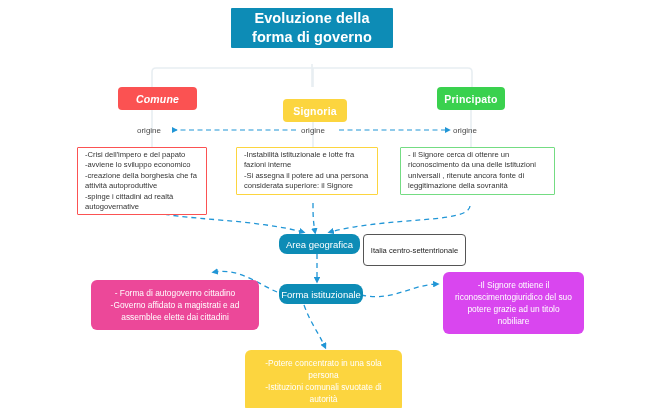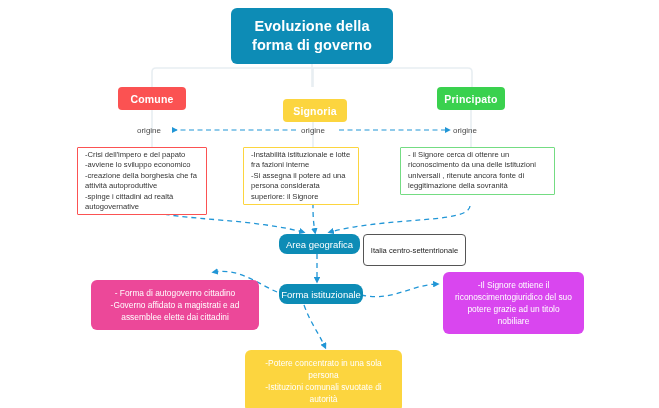--- a/index.html
+++ b/index.html
@@ -29,23 +29,23 @@
   .node {
     position: absolute;
     box-sizing: border-box;
   }
 
   
   .root-box {
     left: 231px;
     top: 8px;
     width: 162px;
-    height: 56px;
+    height: 40px;
     background: #0d8cb6;
-    border-radius: 6px;
+    border-radius: 1px;
     color: #ffffff;
     font-size: 14.5px;
     font-weight: bold;
     line-height: 19px;
     display: flex;
     align-items: center;
     justify-content: center;
     text-align: center;
     letter-spacing: 0.1px;
   }
@@ -56,21 +56,21 @@
     height: 23px;
     border-radius: 4px;
     color: #ffffff;
     font-size: 10.5px;
     font-weight: bold;
     display: flex;
     align-items: center;
     justify-content: center;
     letter-spacing: 0.2px;
   }
-  .pill-comune    { left: 118px; top: 87px; width: 68px;  background: #fb5252; }
+  .pill-comune    { left: 118px; top: 87px; width: 79px;  background: #fb5252; font-style: italic; }
   .pill-signoria  { left: 283px; top: 99px; width: 64px;  background: #fcd53f; }
   .pill-principato{ left: 437px; top: 87px; width: 68px;  background: #3ad14e; }
 
   
   .origine-label {
     font-size: 8px;
     color: #4a4a4a;
     white-space: nowrap;
   }
   .orig-l { left: 137px; top: 126px; }
@@ -81,21 +81,21 @@
   .card {
     background: #ffffff;
     border-radius: 1px;
     font-size: 7.6px;
     line-height: 10.4px;
     color: #333333;
     padding: 2px 7px;
     box-sizing: border-box;
   }
   .card-red    { left: 77px;  top: 147px; width: 130px; border: 1.3px solid #fb5252; }
-  .card-yellow { left: 243px; top: 147px; width: 116px; border: 1.3px solid #fcd53f; }
+  .card-yellow { left: 236px; top: 147px; width: 142px; border: 1.3px solid #fcd53f; }
   .card-green  { left: 400px; top: 147px; width: 155px; border: 1.3px solid #74dc83; }
 
   
   .teal-node {
     background: #0d8cb6;
     border-radius: 8px;
     color: #ffffff;
     font-size: 9.5px;
     display: flex;
     align-items: center;

